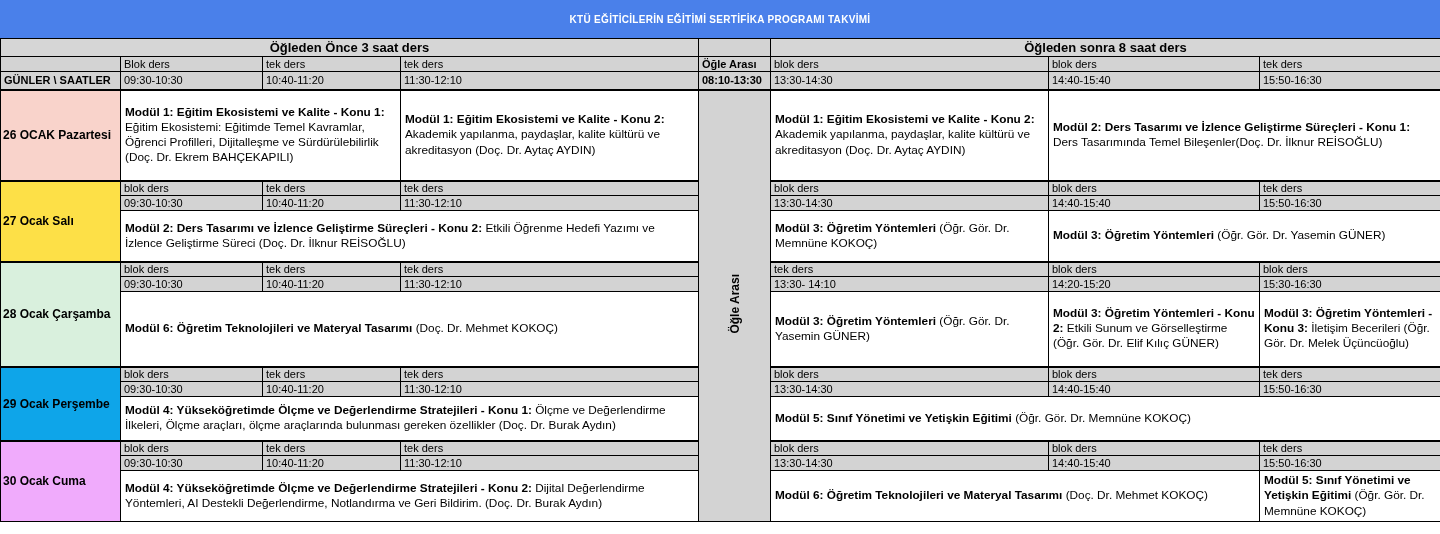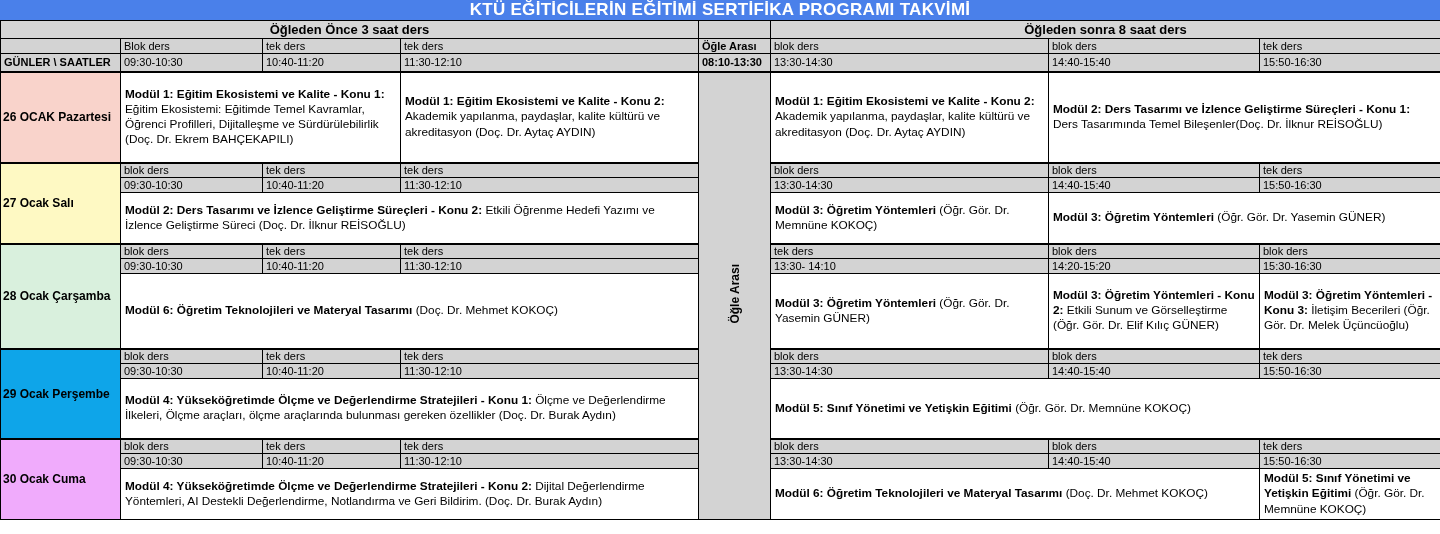--- a/index.html
+++ b/index.html
@@ -1,34 +1,34 @@
 <!DOCTYPE html>
 <html><head>
 <meta charset="utf-8">
 <style>
   html,body{margin:0;padding:0;}
   body{width:1440px;background:#fff;font-family:"Liberation Sans",sans-serif;color:#000;}
-  .titlebar{height:20px;background:#4a80ea;color:#fff;display:flex;align-items:center;justify-content:center;
-            font-weight:bold;font-size:17px;letter-spacing:.3px;}
+  .titlebar{height:38px;background:#4a80ea;color:#fff;display:flex;align-items:center;justify-content:center;
+            font-weight:bold;font-size:10px;letter-spacing:.3px;}
   table{border-collapse:collapse;table-layout:fixed;width:1440px;}
   td{border:1px solid #000;overflow:hidden;}
   .sec{background:#d6d6d6;text-align:center;font-weight:bold;font-size:13px;}
   .gray{background:#d3d3d3;}
   .slot{background:#d3d3d3;font-size:11px;text-align:left;vertical-align:middle;padding:0 2px 0 3px;white-space:nowrap;}
   .bold{font-weight:bold;}
   .corner{font-size:11px;}
   .course{background:#fff;font-size:11.8px;line-height:1.28;padding:2px 4px;vertical-align:middle;text-align:left;}
   .course b{letter-spacing:0;}
   .day{font-weight:bold;font-size:12px;text-align:left;vertical-align:middle;padding:0 2px;}
-  .d1{background:#f9d3cb}.d2{background:#fef9c3}.d3{background:#d9f0dd}.d4{background:#0ea5e9}.d5{background:#f0abfc}
+  .d1{background:#f9d3cb}.d2{background:#fde047}.d3{background:#d9f0dd}.d4{background:#0ea5e9}.d5{background:#f0abfc}
   .lunchband{background:#d3d3d3;text-align:center;vertical-align:middle;}
   .vtext{writing-mode:vertical-rl;transform:rotate(180deg);display:inline-block;
          font-weight:bold;font-size:12px;white-space:nowrap;}
   tr.hdr{height:18px;} tr.lab{height:15px;} tr.time{height:18px;} tr.time2{height:15px;}
-  tr.c1{height:91px;} tr.c2{height:51px;} tr.c3{height:75px;} tr.c4{height:60px;} tr.c5{height:51px;}
+  tr.c1{height:91px;} tr.c2{height:51px;} tr.c3{height:75px;} tr.c4{height:44px;} tr.c5{height:51px;}
   tr.sep td{border-top:2px solid #000;}
 </style>
 </head>
 <body>
 
 <div class="titlebar">KTÜ EĞİTİCİLERİN EĞİTİMİ SERTİFİKA PROGRAMI TAKVİMİ</div>
 
 <table>
   <colgroup>
     <col style="width:120px">

